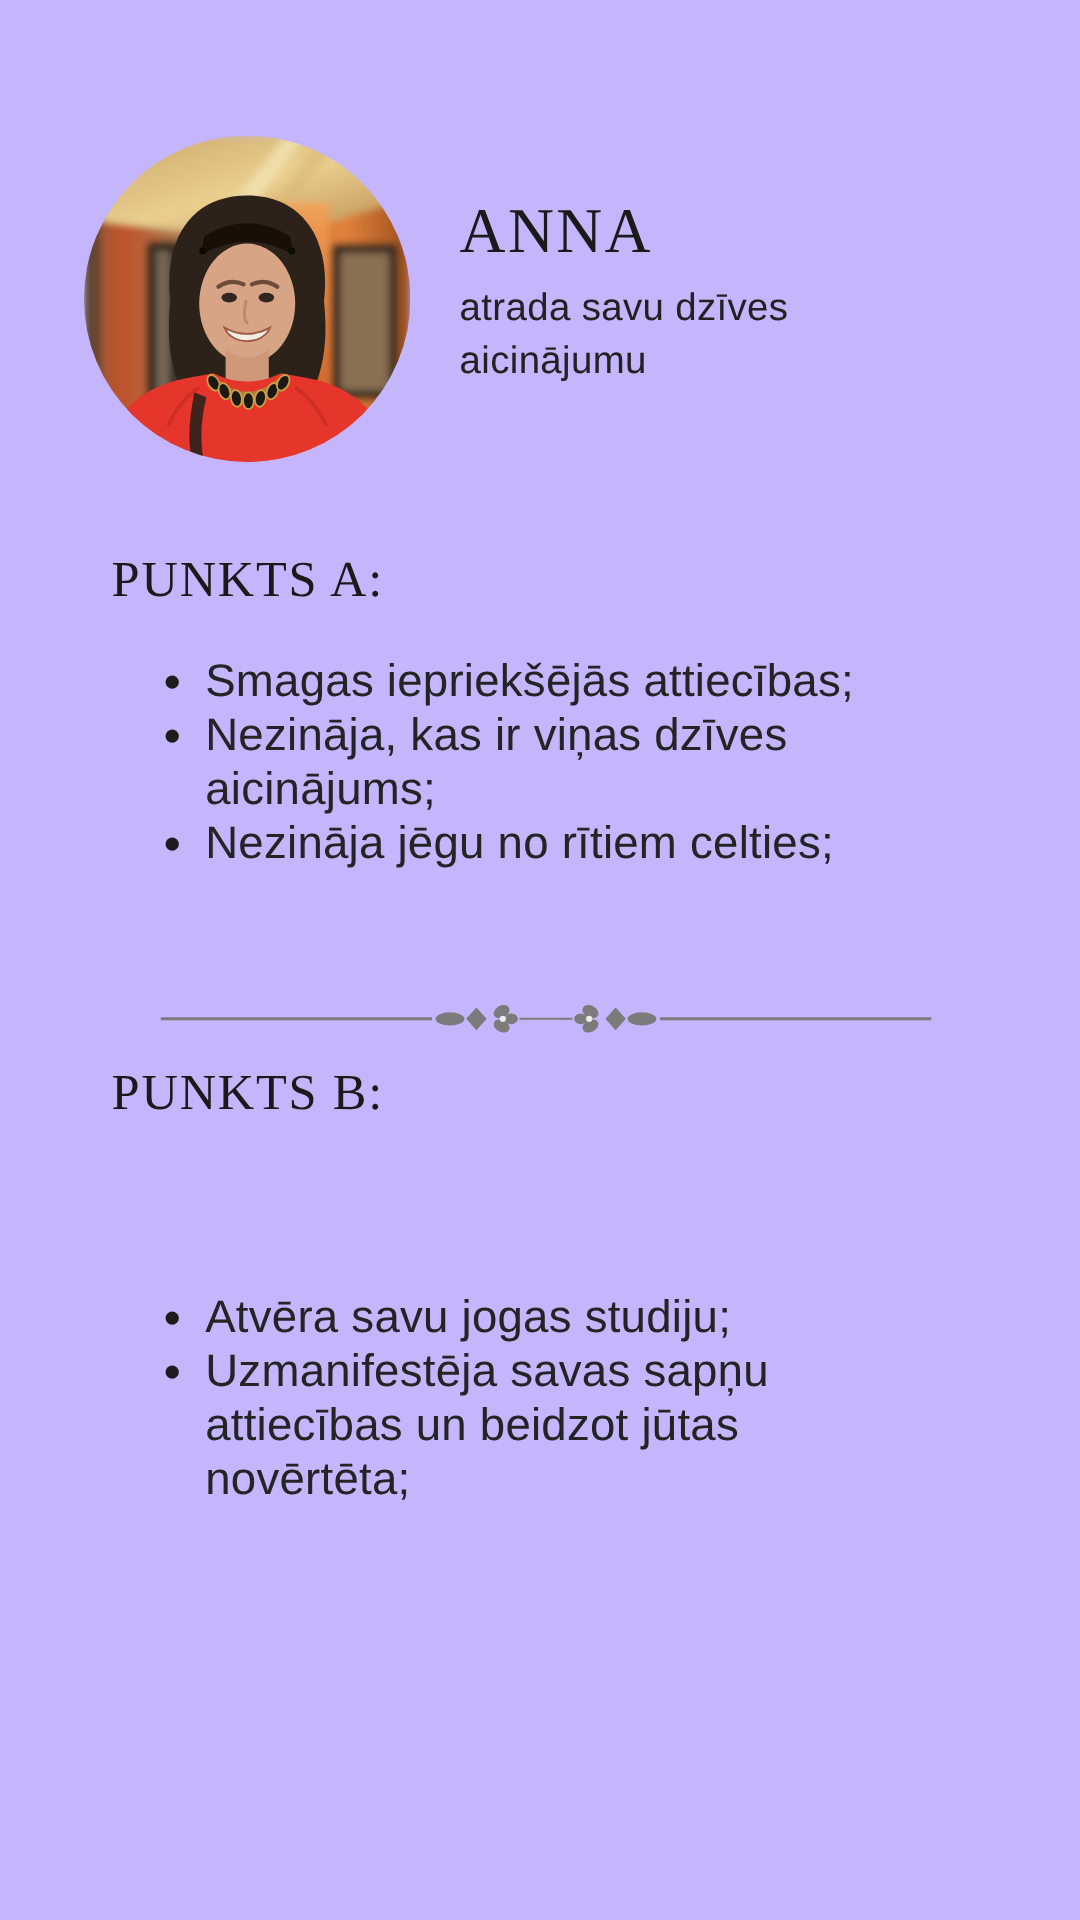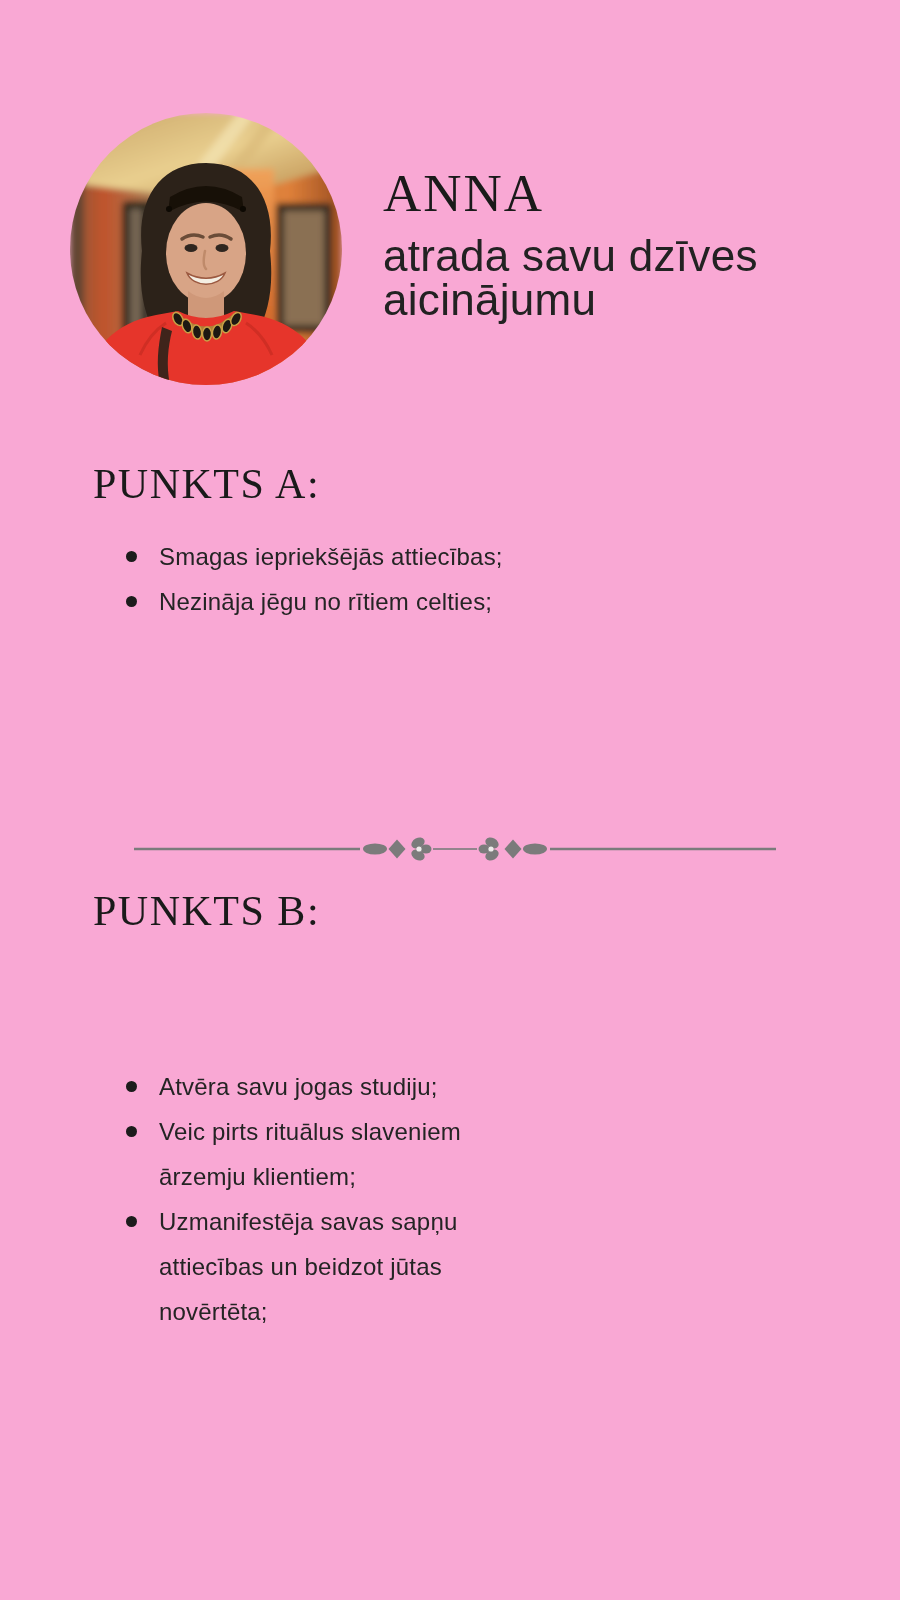--- a/index.html
+++ b/index.html
@@ -1,20 +1,20 @@
 <!DOCTYPE html>
 <html><head>
 <meta charset="utf-8">
 <style>
   html, body { margin: 0; padding: 0; }
   #page {
     position: relative;
     width: 900px;
     height: 1600px;
-    background: #f9a8d4;
+    background: #c4b5fd;
     font-family: "Liberation Sans", sans-serif;
     color: #232323;
     overflow: hidden;
     text-decoration: underline;
   }
   .avatar {
     position: absolute;
     left: 70px;
     top: 113px;
     width: 272px;
@@ -27,21 +27,21 @@
   .name {
     font-family: "Liberation Serif", serif;
     font-size: 53px;
     font-weight: 400;
     letter-spacing: 2px;
     color: #1a1a1a;
     line-height: 1.05;
   }
   .subtitle {
     margin-top: 12px;
-    font-size: 44px;
+    font-size: 32px;
     line-height: 44px;
     letter-spacing: 0.3px;
     color: #222222;
     white-space: pre-line;
   }
   .section-heading {
     position: absolute;
     left: 93px;
     margin: 0;
     font-family: "Liberation Serif", serif;
@@ -51,24 +51,24 @@
     color: #1a1a1a;
     line-height: 1.2;
     text-align: center;
   }
   .heading-a { top: 459px; }
   .heading-b { top: 886px; }
   .bullets {
     position: absolute;
     left: 120px;
     width: 700px;
-    margin: 4px;
+    margin: 16px;
     padding: 0;
     list-style: none;
-    font-size: 24px;
+    font-size: 38px;
     line-height: 45px;
     letter-spacing: 0.2px;
     color: #242424;
   }
   .list-a { top: 530px; }
   .list-b { top: 1060px; }
   .bullets li {
     position: relative;
     padding-left: 35px;
     white-space: pre-line;
@@ -166,20 +166,22 @@
 
   <div class="header-text">
     <div class="name">ANNA</div>
     <div class="subtitle">atrada savu dzīves
 aicinājumu</div>
   </div>
 
   <h2 class="section-heading heading-a">PUNKTS A:</h2>
   <ul class="bullets list-a">
     <li>Smagas iepriekšējās attiecības;</li>
+    <li>Nezināja, kas ir viņas dzīves
+aicinājums;</li>
     <li>Nezināja jēgu no rītiem celties;</li>
   </ul>
 
   <div class="divider">
     <svg width="650" height="26" viewBox="0 0 650 26">
       <g fill="#7b7b7b" stroke="#7b7b7b">
         <g id="dl">
           <line x1="4" y1="13" x2="230" y2="13" stroke-width="2.6"></line>
           <ellipse cx="245" cy="13" rx="12" ry="5.5" stroke="none"></ellipse>
           <polygon points="267,3.5 275.5,13 267,22.5 258.5,13" stroke="none"></polygon>
@@ -190,20 +192,18 @@
           <line x1="303" y1="13" x2="325" y2="13" stroke-width="1.6"></line>
         </g>
         <use href="#dl" transform="translate(650,0) scale(-1,1)"></use>
       </g>
     </svg>
   </div>
 
   <h2 class="section-heading heading-b">PUNKTS B:</h2>
   <ul class="bullets list-b">
     <li>Atvēra savu jogas studiju;</li>
-    <li>Veic pirts rituālus slaveniem
-ārzemju klientiem;</li>
     <li>Uzmanifestēja savas sapņu
 attiecības un beidzot jūtas
 novērtēta;</li>
   </ul>
 
 </div>
 
 </body></html>

